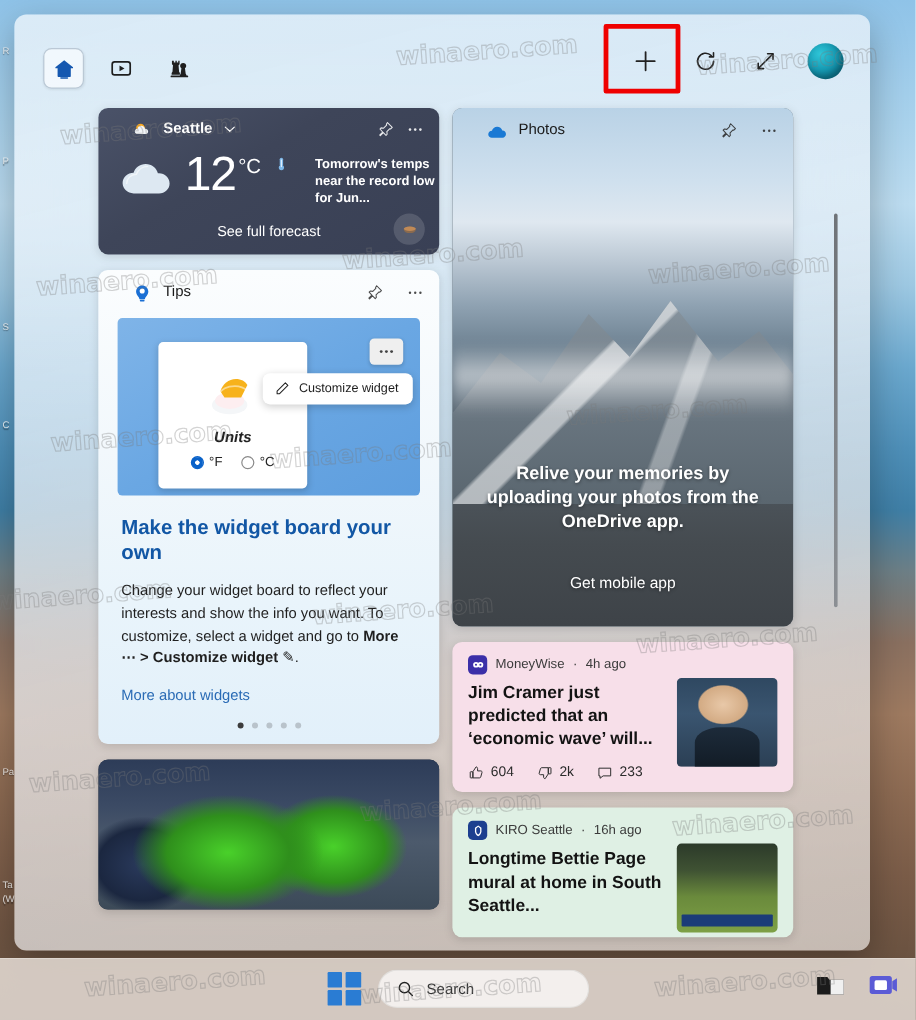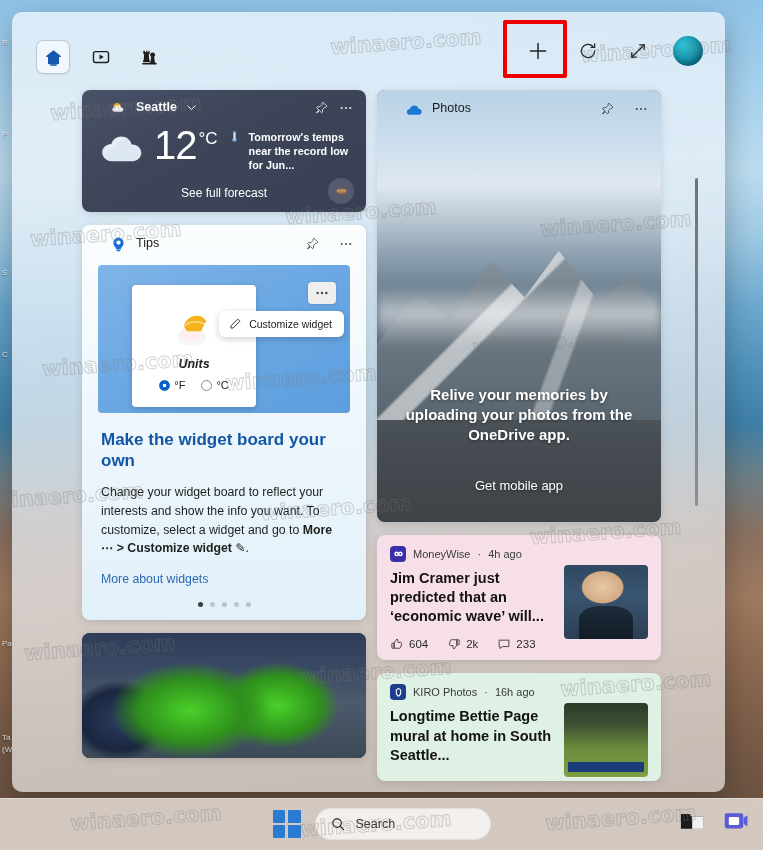--- a/index.html
+++ b/index.html
@@ -413,21 +413,21 @@
           <span style="margin-top:8px">
             <svg class="ico" width="50" height="36" viewBox="0 0 60 42">
               <path d="M16 38c-6 0-11-4.6-11-10.3S10 17.4 16 17.4c1.4-5.1 6.3-8.9 12.1-8.9 6 0 11 4 12.2 9.4h1.1c5.8 0 10.6 4.6 10.6 10.1S47.2 38 41.4 38H16z" fill="#dde8f2"></path>
               <path d="M9 28.5c0-5.3 4.4-9.6 9.8-9.6 1.8-4.6 6.4-7.9 11.8-7.9" fill="none" stroke="#fff" stroke-width="1.4" opacity=".55"></path>
             </svg>
           </span>
           <div class="temp-wrap" style="margin-left:6px; margin-top:4px;">
             <span class="temp-num">12</span>
             <span class="temp-unit">°C</span>
           </div>
-          <div style="display:flex; gap:8px; margin-left:10px; margin-top:8px; align-items:flex-start;">
+          <div style="display:flex; gap:22px; margin-left:10px; margin-top:8px; align-items:flex-start;">
             <span style="margin-top:1px">
               <svg class="ico" width="13" height="13" viewBox="0 0 24 24">
                 <rect x="9.4" y="2.5" width="5.2" height="13" rx="2.6" fill="#7fb8e8"></rect>
                 <circle cx="12" cy="17.8" r="4" fill="#7fb8e8"></circle>
                 <rect x="11.1" y="5.5" width="1.8" height="11.5" fill="#dfeefb"></rect>
               </svg>
             </span>
             <span class="alert-txt">Tomorrow's temps near the record low for Jun...</span>
             <span style="margin-top:12px">
               <svg class="ico" width="13" height="13" viewBox="0 0 24 24">
@@ -610,21 +610,21 @@
       </div>
 
       <div class="card news-card" id="news-card-2">
         <div class="news-src">
           <span class="src-logo" style="background:#1c3f8f;">
             <svg class="ico" width="13" height="13" viewBox="0 0 24 24">
                 <path d="M12 3.4 17 7v5.4c0 3.4-2.2 6.4-5 7.6-2.8-1.2-5-4.2-5-7.6V7z" fill="#fff"></path>
                 <path d="M12 5.6 15 8v4.2c0 2.3-1.3 4.3-3 5.2-1.7-.9-3-2.9-3-5.2V8z" fill="#1c3f8f"></path>
               </svg>
           </span>
-          <span>KIRO Photos</span>
+          <span>KIRO Seattle</span>
           <span>·</span>
           <span>16h ago</span>
         </div>
         <div class="news-head">Longtime Bettie Page mural at home in South Seattle...</div>
         <div class="news-thumb" id="thumb-2"></div>
       </div>
     </div>
 
     <div id="board-scrollbar"></div>
   </div>

